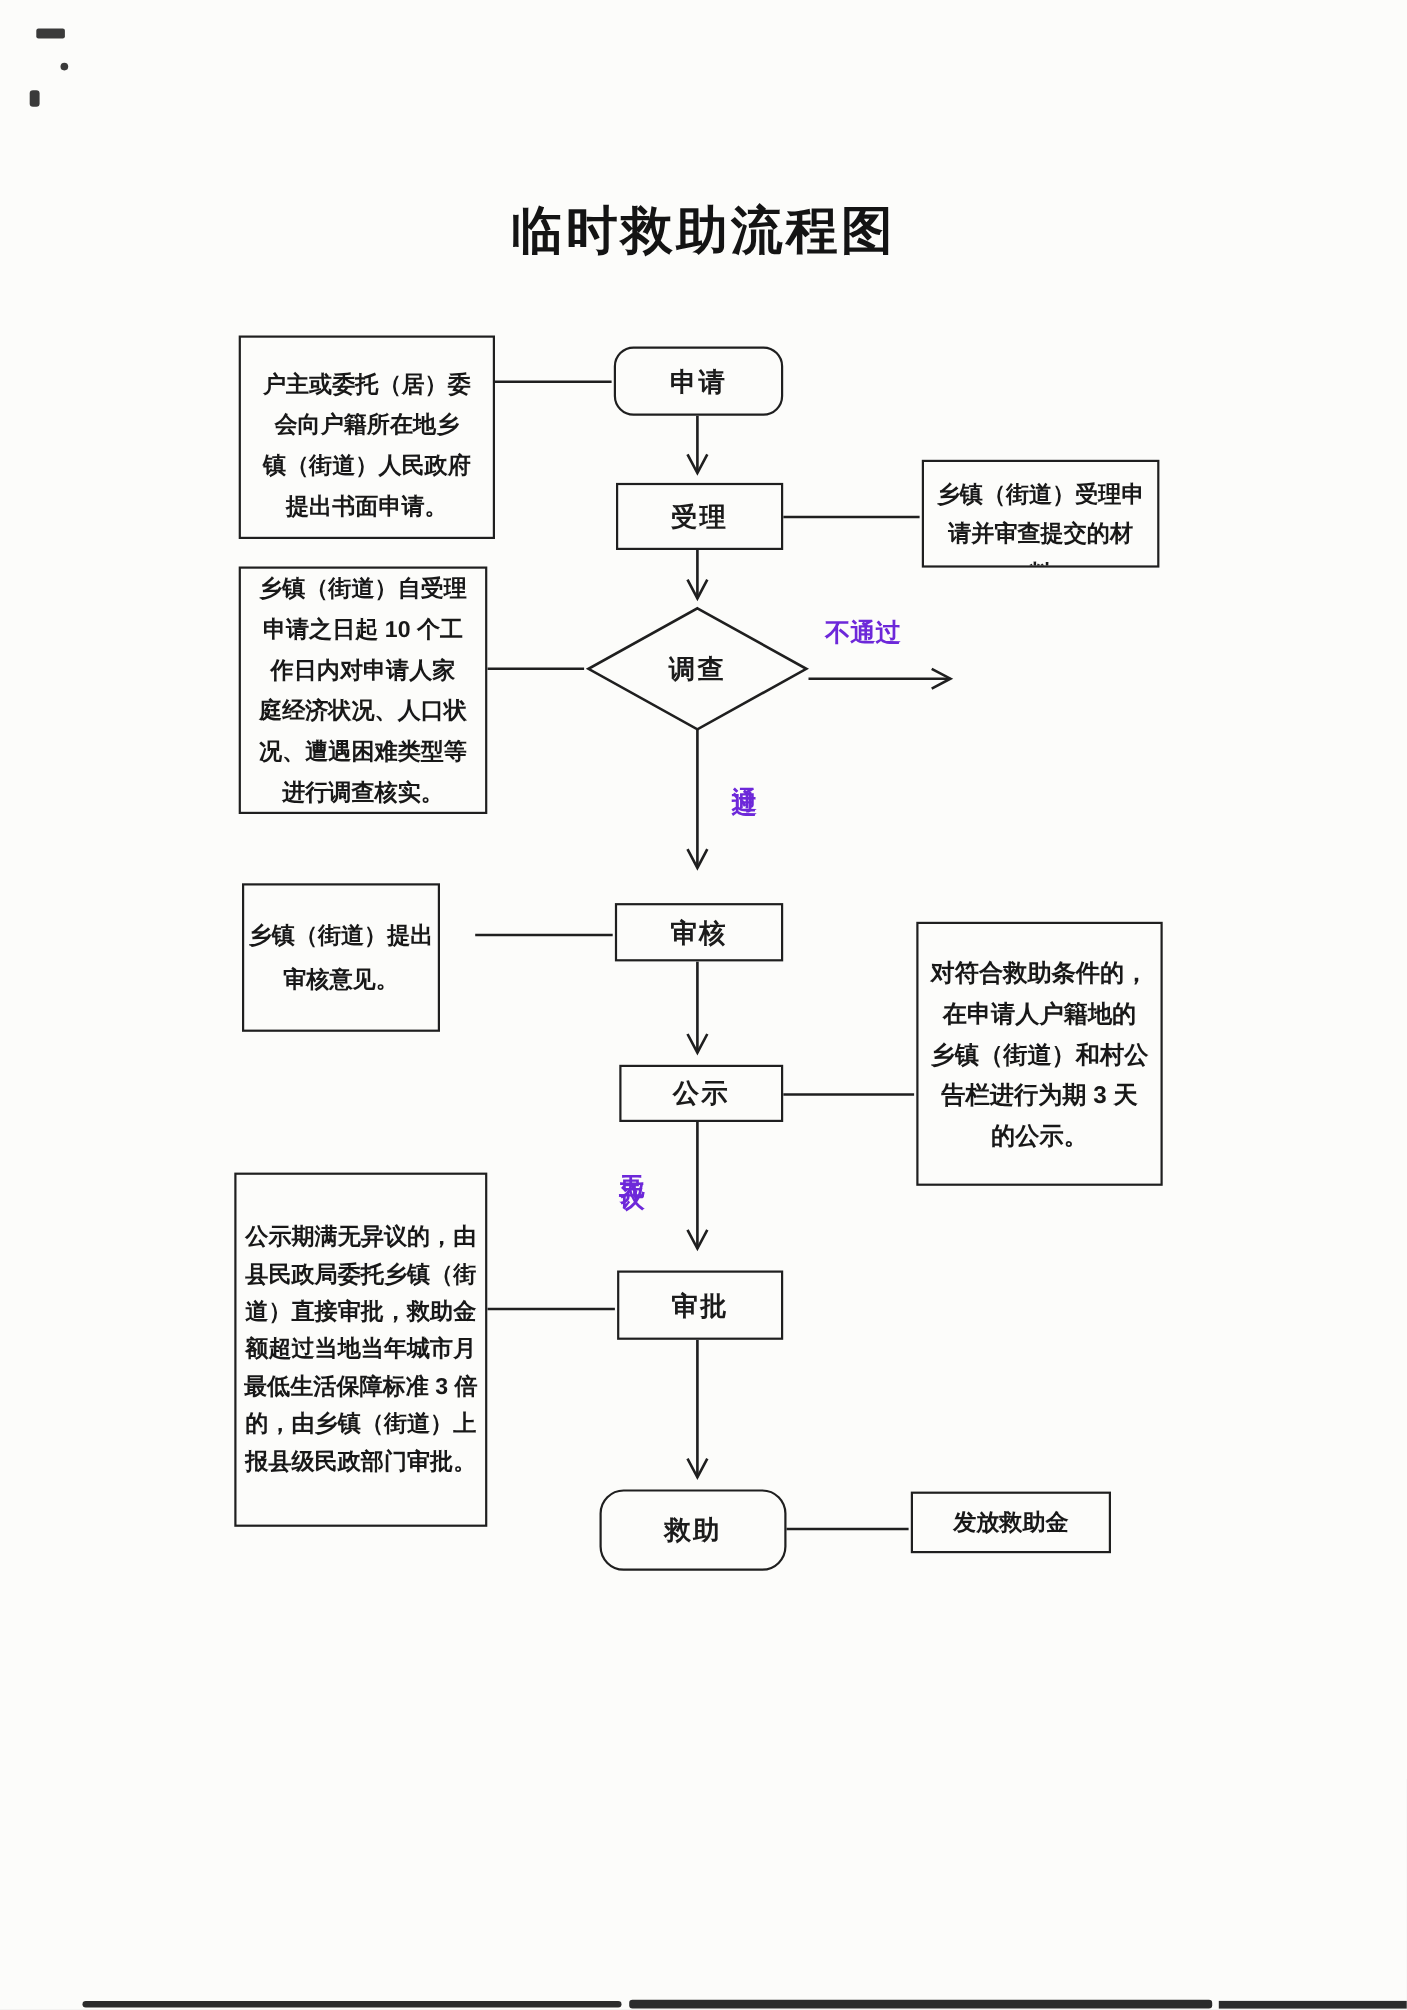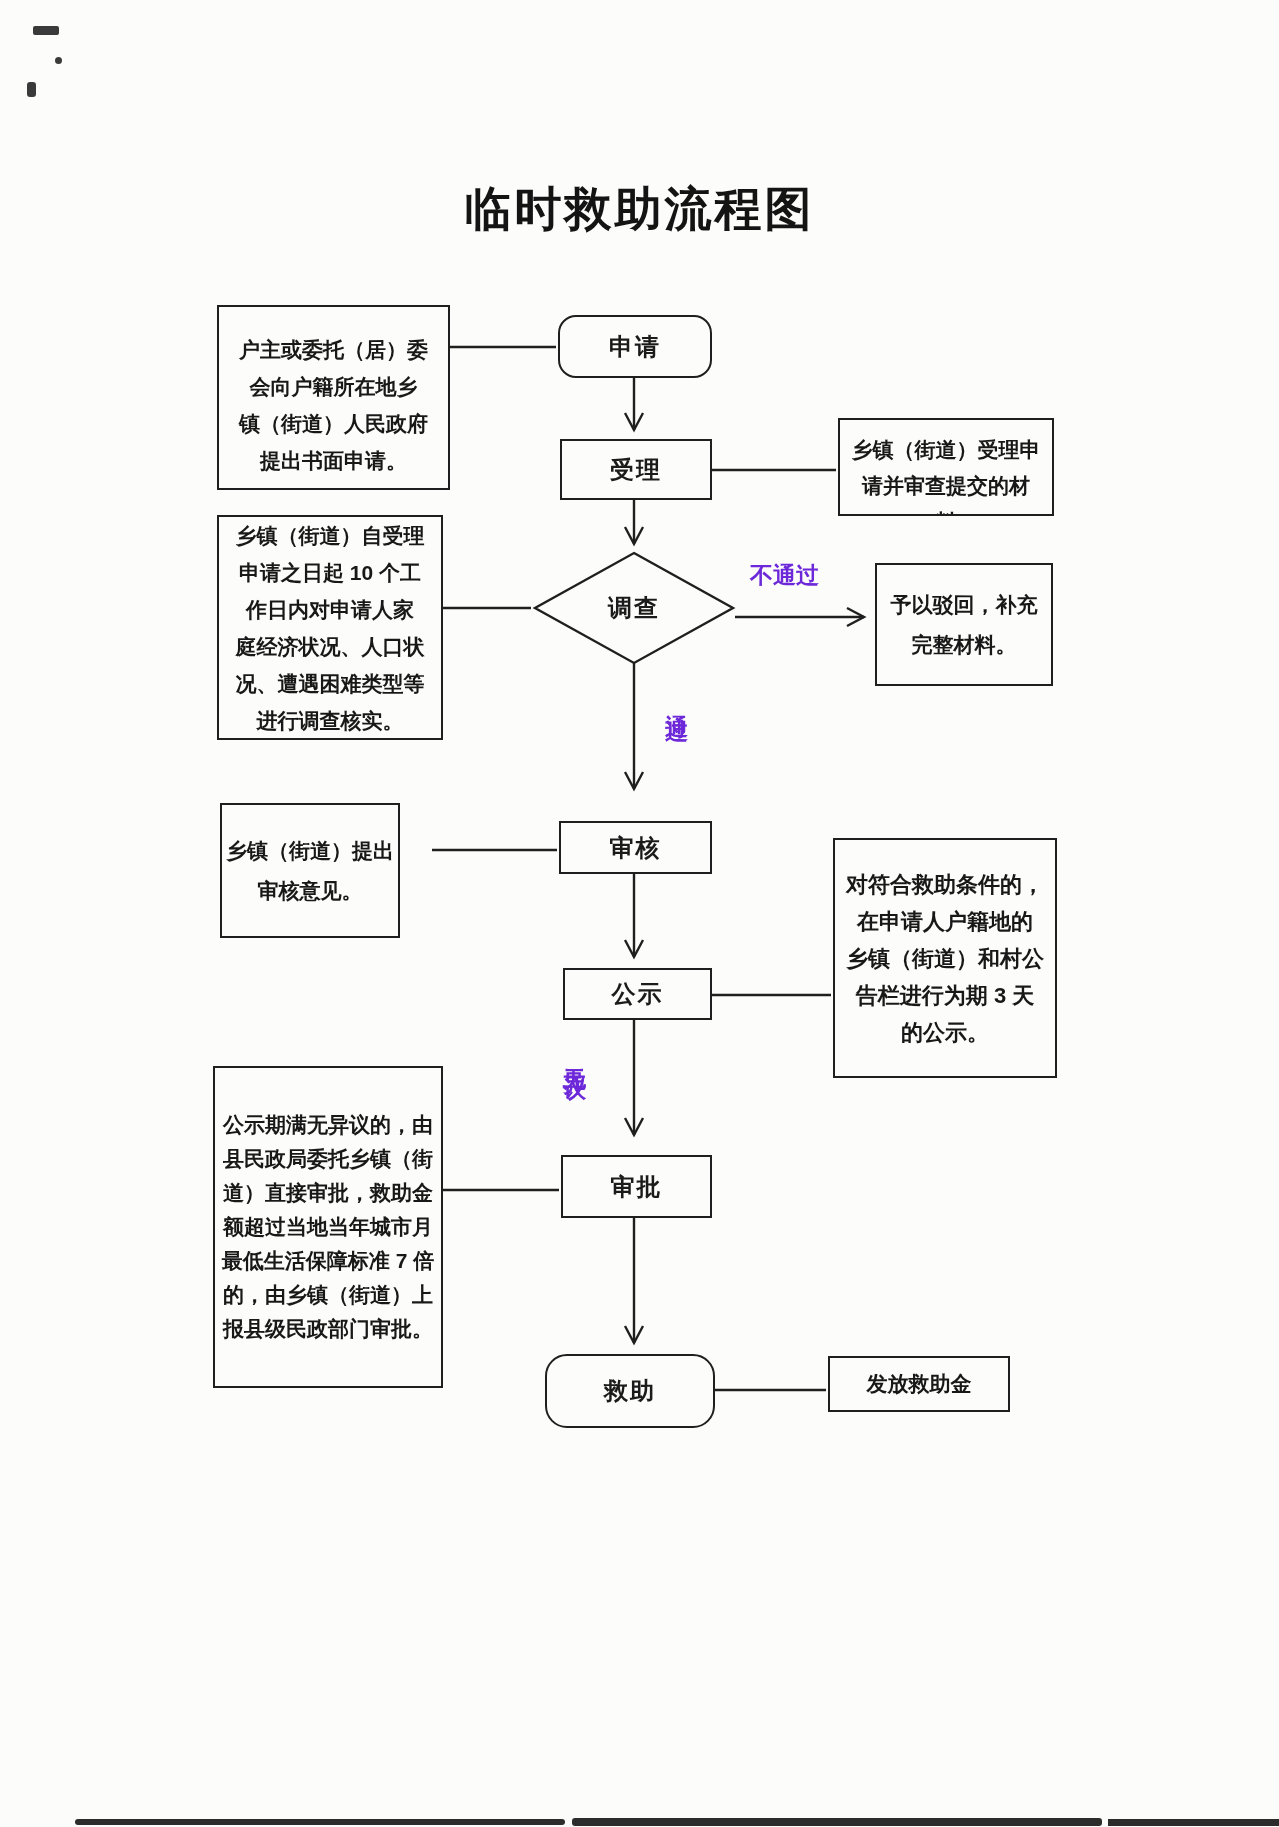--- a/index.html
+++ b/index.html
@@ -140,44 +140,40 @@
 
   <div class="notebox" style="left:217px;top:515px;width:226px;height:225px;">
     <div class="note-text" style="line-height:37px;">乡镇（街道）自受理
 申请之日起 10 个工
 作日内对申请人家
 庭经济状况、人口状
 况、遭遇困难类型等
 进行调查核实。</div>
   </div>
 
-  <div class="notebox" style="left:875px;top:563px;width:178px;height:123px;">
-    <div class="note-text" style="line-height:40px;">予以驳回，补充
-完整材料。</div>
-  </div>
 
   <div class="notebox" style="left:220px;top:803px;width:180px;height:135px;">
     <div class="note-text" style="line-height:40px;">乡镇（街道）提出
 审核意见。</div>
   </div>
 
   <div class="notebox" style="left:833px;top:838px;width:224px;height:240px;">
     <div class="note-text" style="font-size:22px;line-height:37px;">对符合救助条件的，
 在申请人户籍地的
 乡镇（街道）和村公
 告栏进行为期 3 天
 的公示。</div>
   </div>
 
   <div class="notebox" style="left:213px;top:1066px;width:230px;height:322px;">
     <div class="note-text" style="line-height:34px;">公示期满无异议的，由
 县民政局委托乡镇（街
 道）直接审批，救助金
 额超过当地当年城市月
-最低生活保障标准 7 倍
+最低生活保障标准 3 倍
 的，由乡镇（街道）上
 报县级民政部门审批。</div>
   </div>
 
   <div class="notebox" style="left:828px;top:1356px;width:182px;height:56px;">
     <div class="note-text">发放救助金</div>
   </div>
 
   <div class="edge-label" style="left:750px;top:560px;">不通过</div>
 

